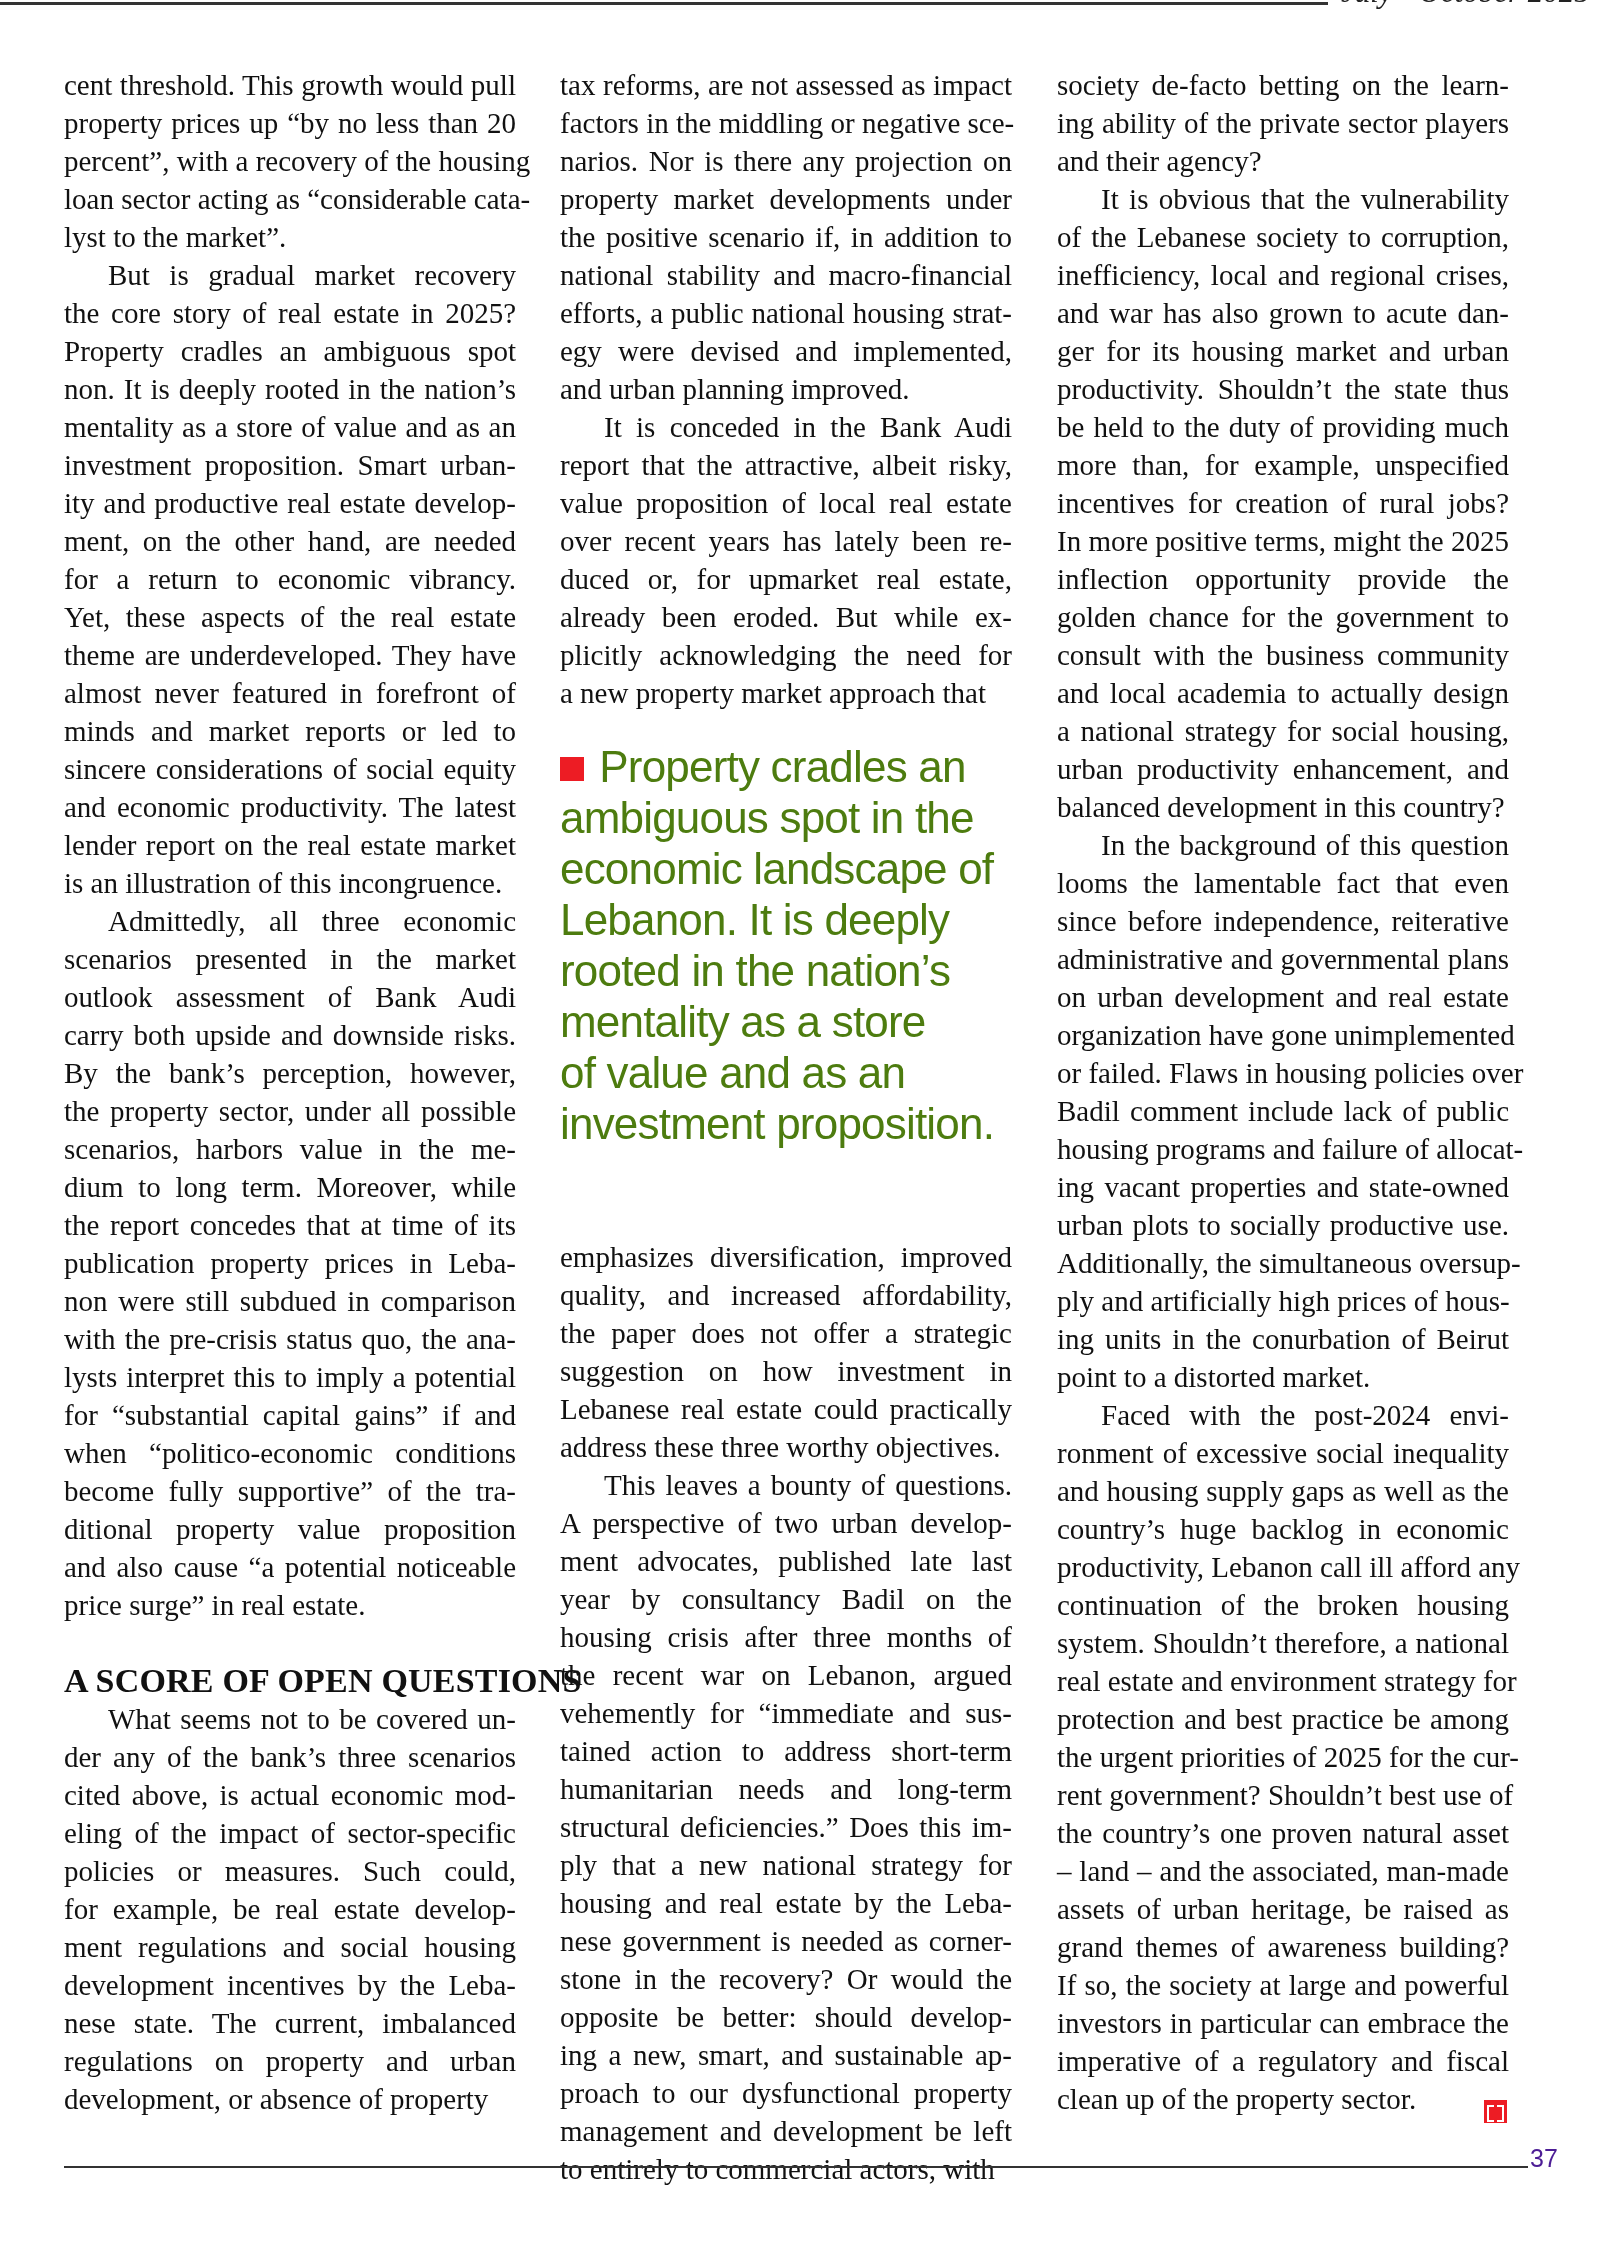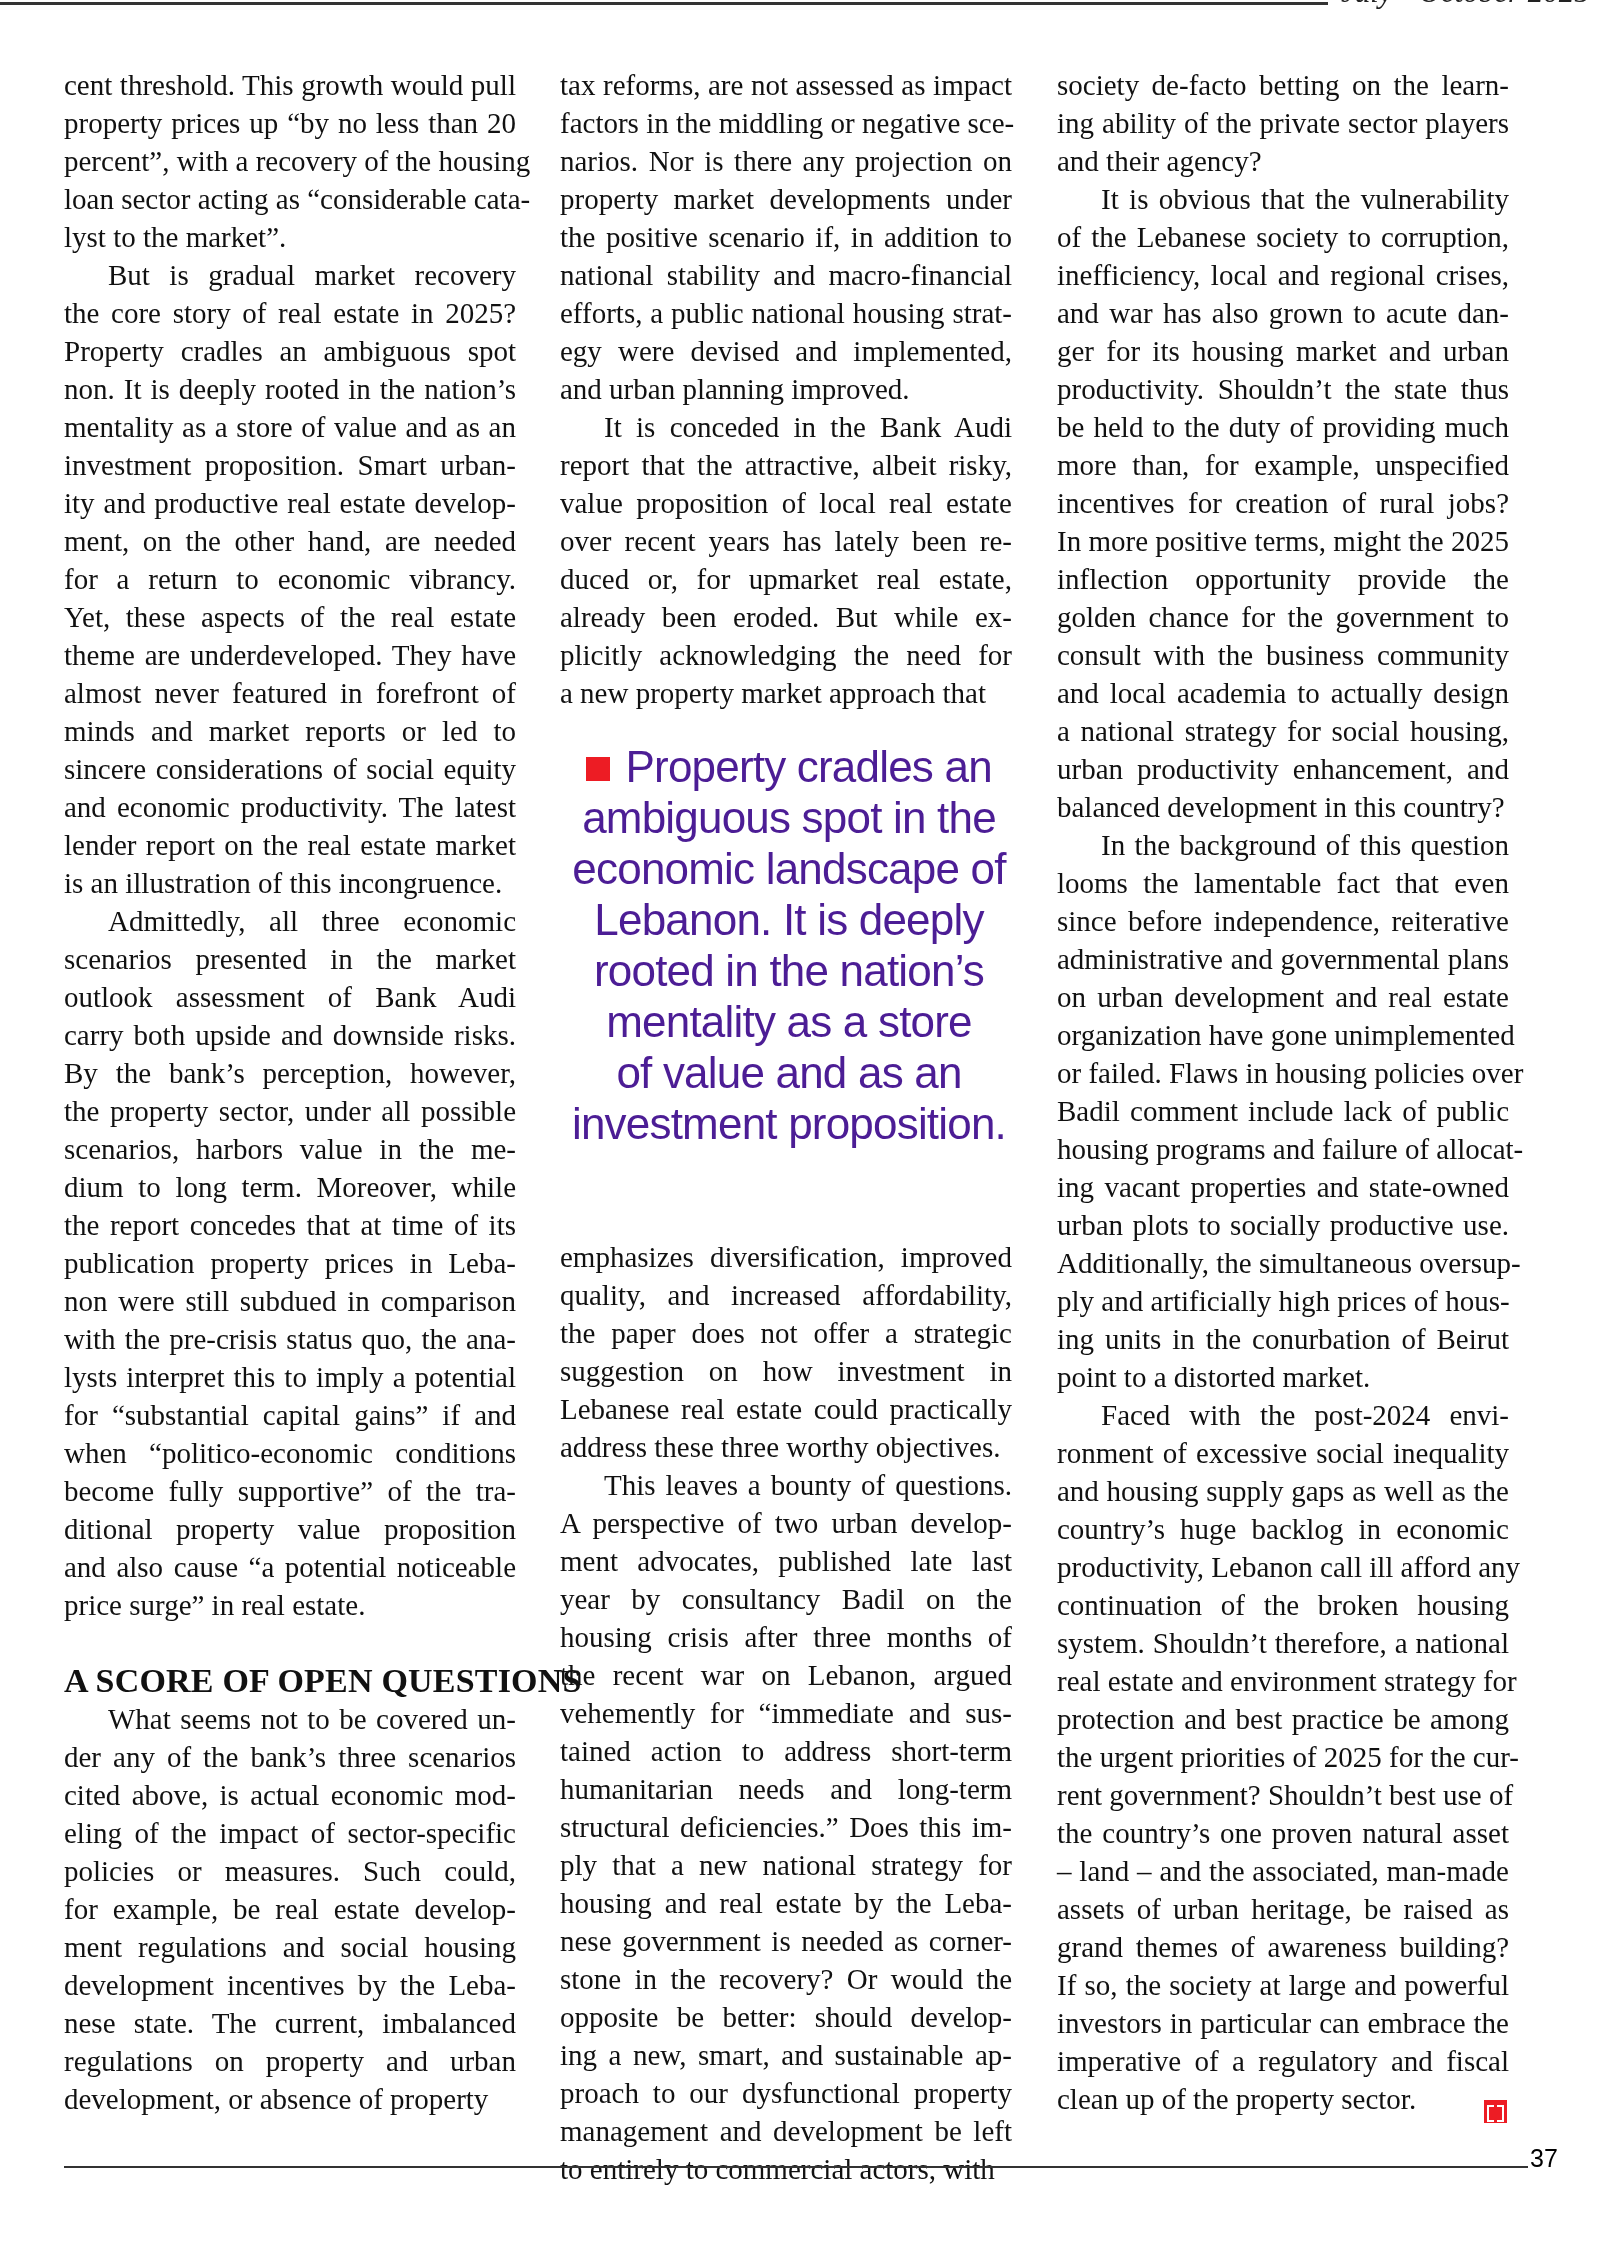--- a/index.html
+++ b/index.html
@@ -8,29 +8,29 @@
   .issue-date { position:absolute; left:1341px; top:-26px; font-family:"Liberation Serif",serif; font-style:italic; font-size:31px; color:#222; white-space:nowrap; }
   .col { position:absolute; top:66px; width:452px; }
   .col-1 { left:64px; }
   .col-2 { left:560px; }
   .col-3 { left:1057px; }
   .line { display:block; height:38px; line-height:38px; font-size:29px; text-align:justify; text-align-last:justify; white-space:nowrap; overflow:visible; }
   .line.last { text-align-last:left; }
   .line.indent { text-indent:44px; }
   .line.sub { font-weight:bold; font-size:34px; text-align-last:left; letter-spacing:0.2px; }
   .line.gap { height:38px; }
-  .pull-quote { position:absolute; left:560px; top:741px; width:458px; font-family:"Liberation Sans","DejaVu Sans",sans-serif; font-size:44px; line-height:51px; color:#4c1d95; font-stretch:condensed; letter-spacing:-0.8px;text-align:center; }
+  .pull-quote { position:absolute; left:560px; top:741px; width:458px; font-family:"Liberation Sans","DejaVu Sans",sans-serif; font-size:44px; line-height:51px; color:#4d7c0f; font-stretch:condensed; letter-spacing:-0.8px; }
   .pq-line { display:block; white-space:nowrap; }
   .pq-square { display:inline-block; width:24px; height:24px; background:#ed1c24; margin-right:15.3px; vertical-align:1.5px; }
   .end-mark { position:absolute; left:1484px; top:2100px; width:23px; height:23px; background:#ed1c24; }
   .end-mark::before, .end-mark::after { content:""; position:absolute; top:4.6px; width:4.6px; height:13.8px; border:2.3px solid #fff; }
   .end-mark::before { left:3.1px; border-right:none; }
   .end-mark::after { right:3.1px; border-left:none; }
   .bottom-rule { position:absolute; left:64px; top:2166px; width:1464px; height:2.3px; background:#333; }
-  .page-number { position:absolute; left:1530px; top:2144px; font-family:"Liberation Sans","DejaVu Sans",sans-serif; font-size:25px; color:#000000; }
+  .page-number { position:absolute; left:1530px; top:2144px; font-family:"Liberation Sans","DejaVu Sans",sans-serif; font-size:25px; color:#4c1d95; }
 </style>
 </head>
 <body>
 
 <div class="top-rule"></div>
 <div class="issue-date">July - October 2025</div>
 
 <div class="col col-1" id="col1">
     <span class="line">cent threshold. This growth would pull</span>
     <span class="line">property prices up “by no less than 20</span>

